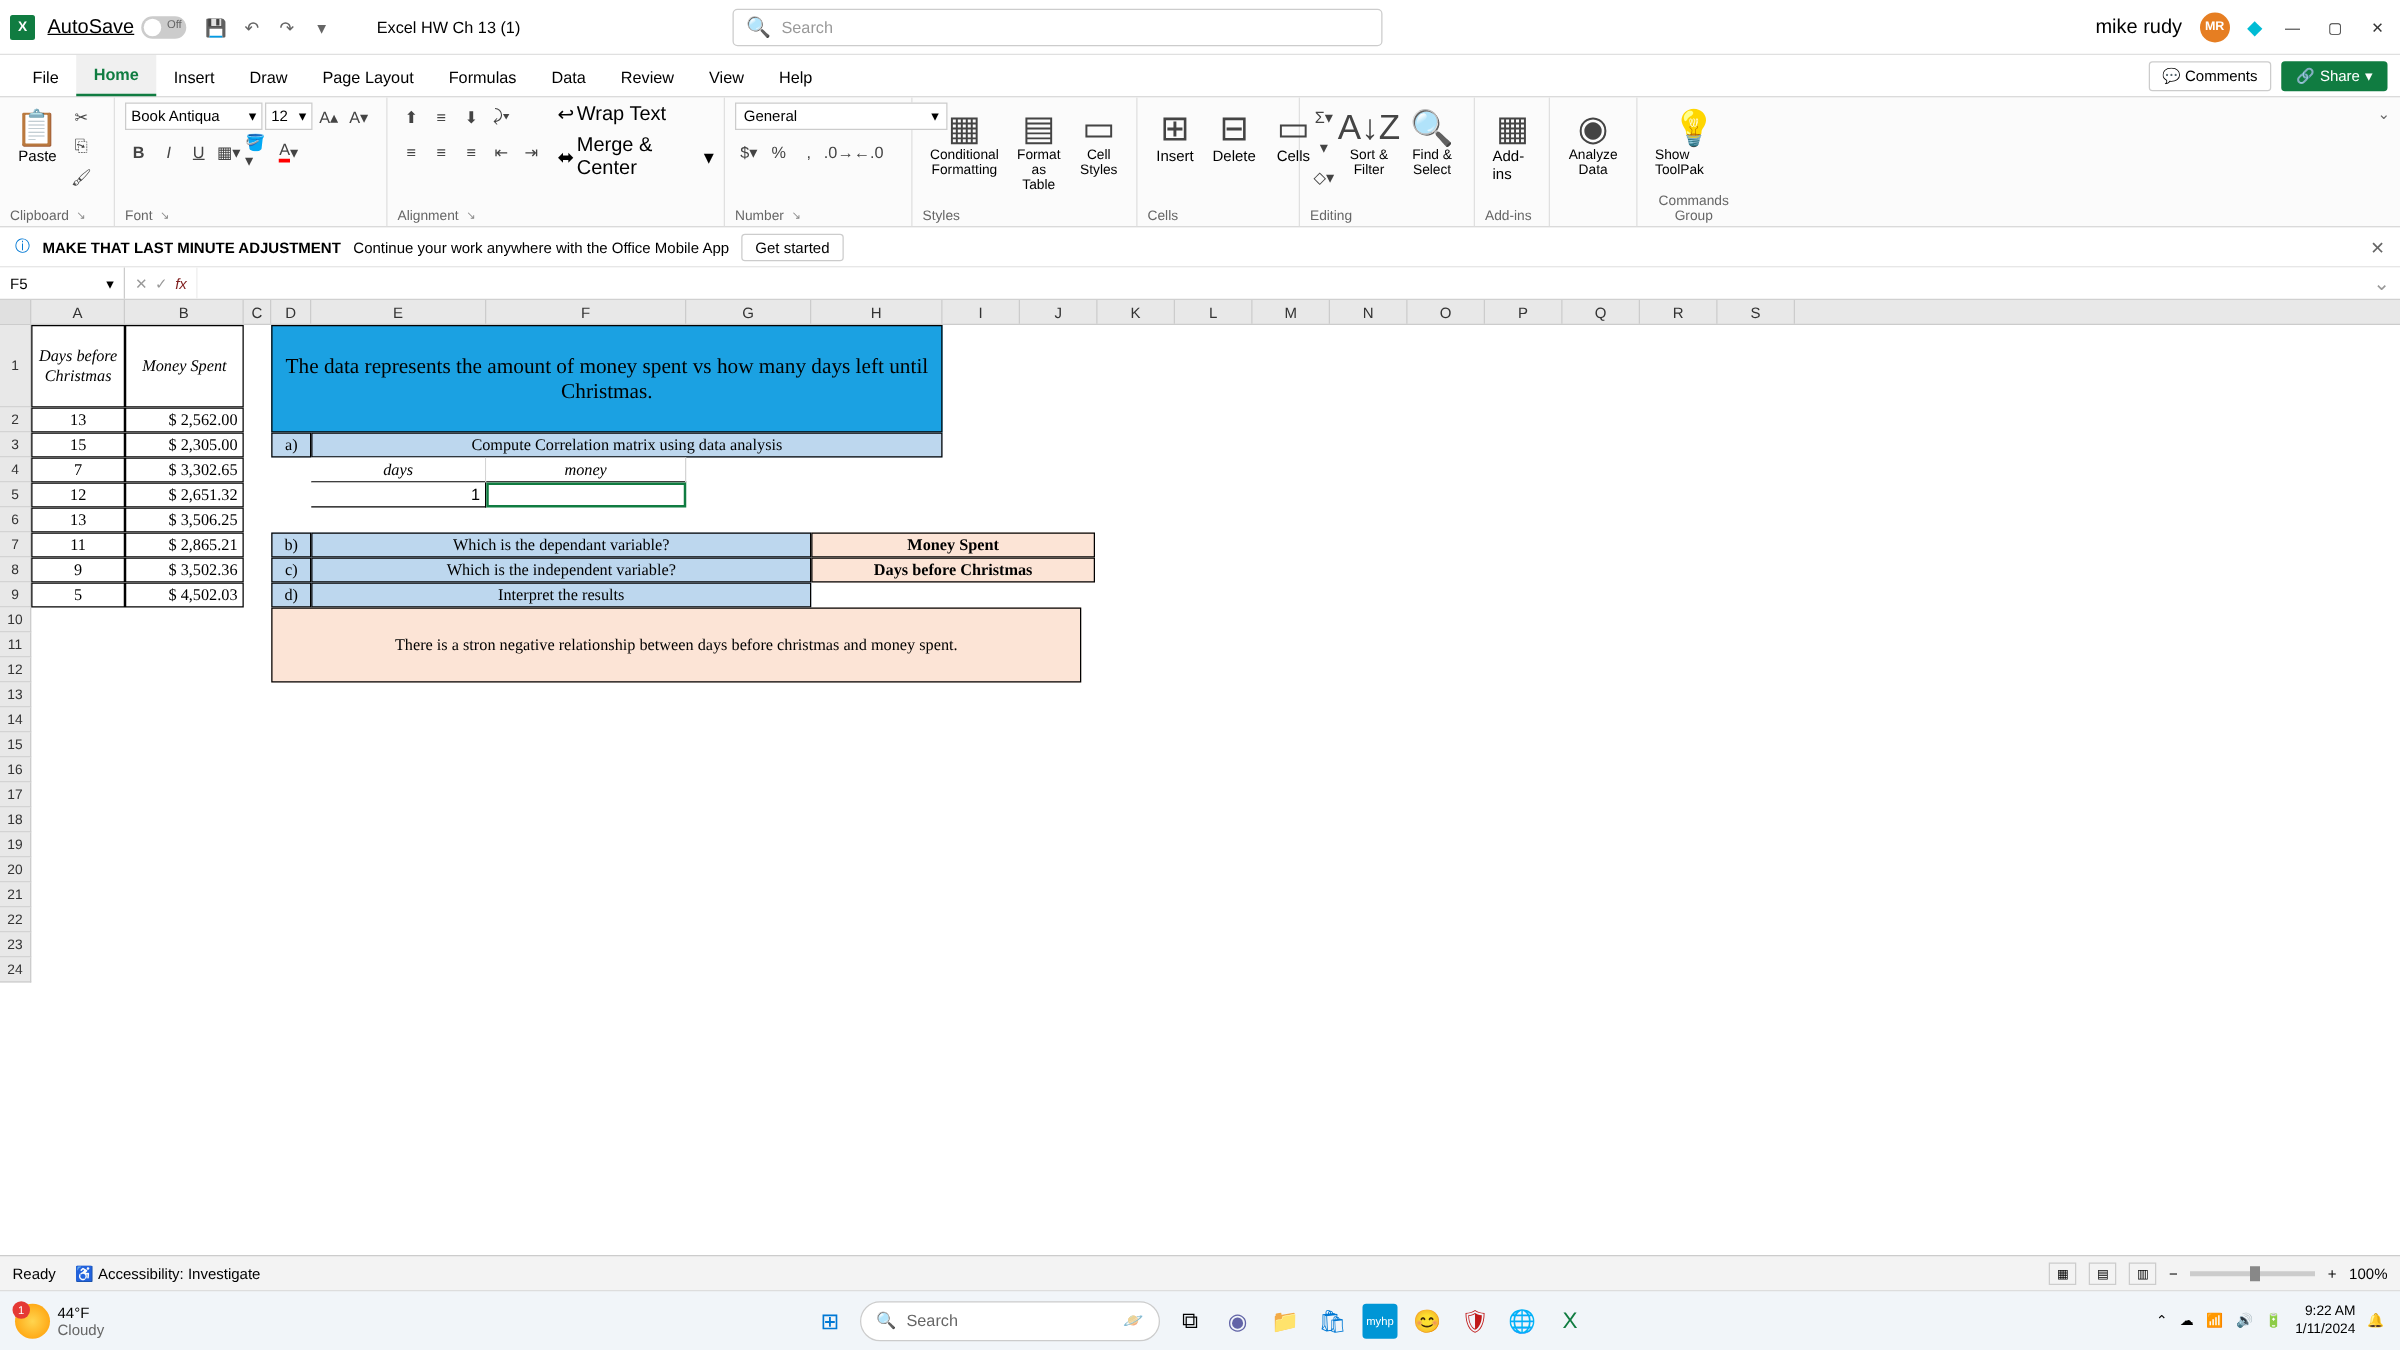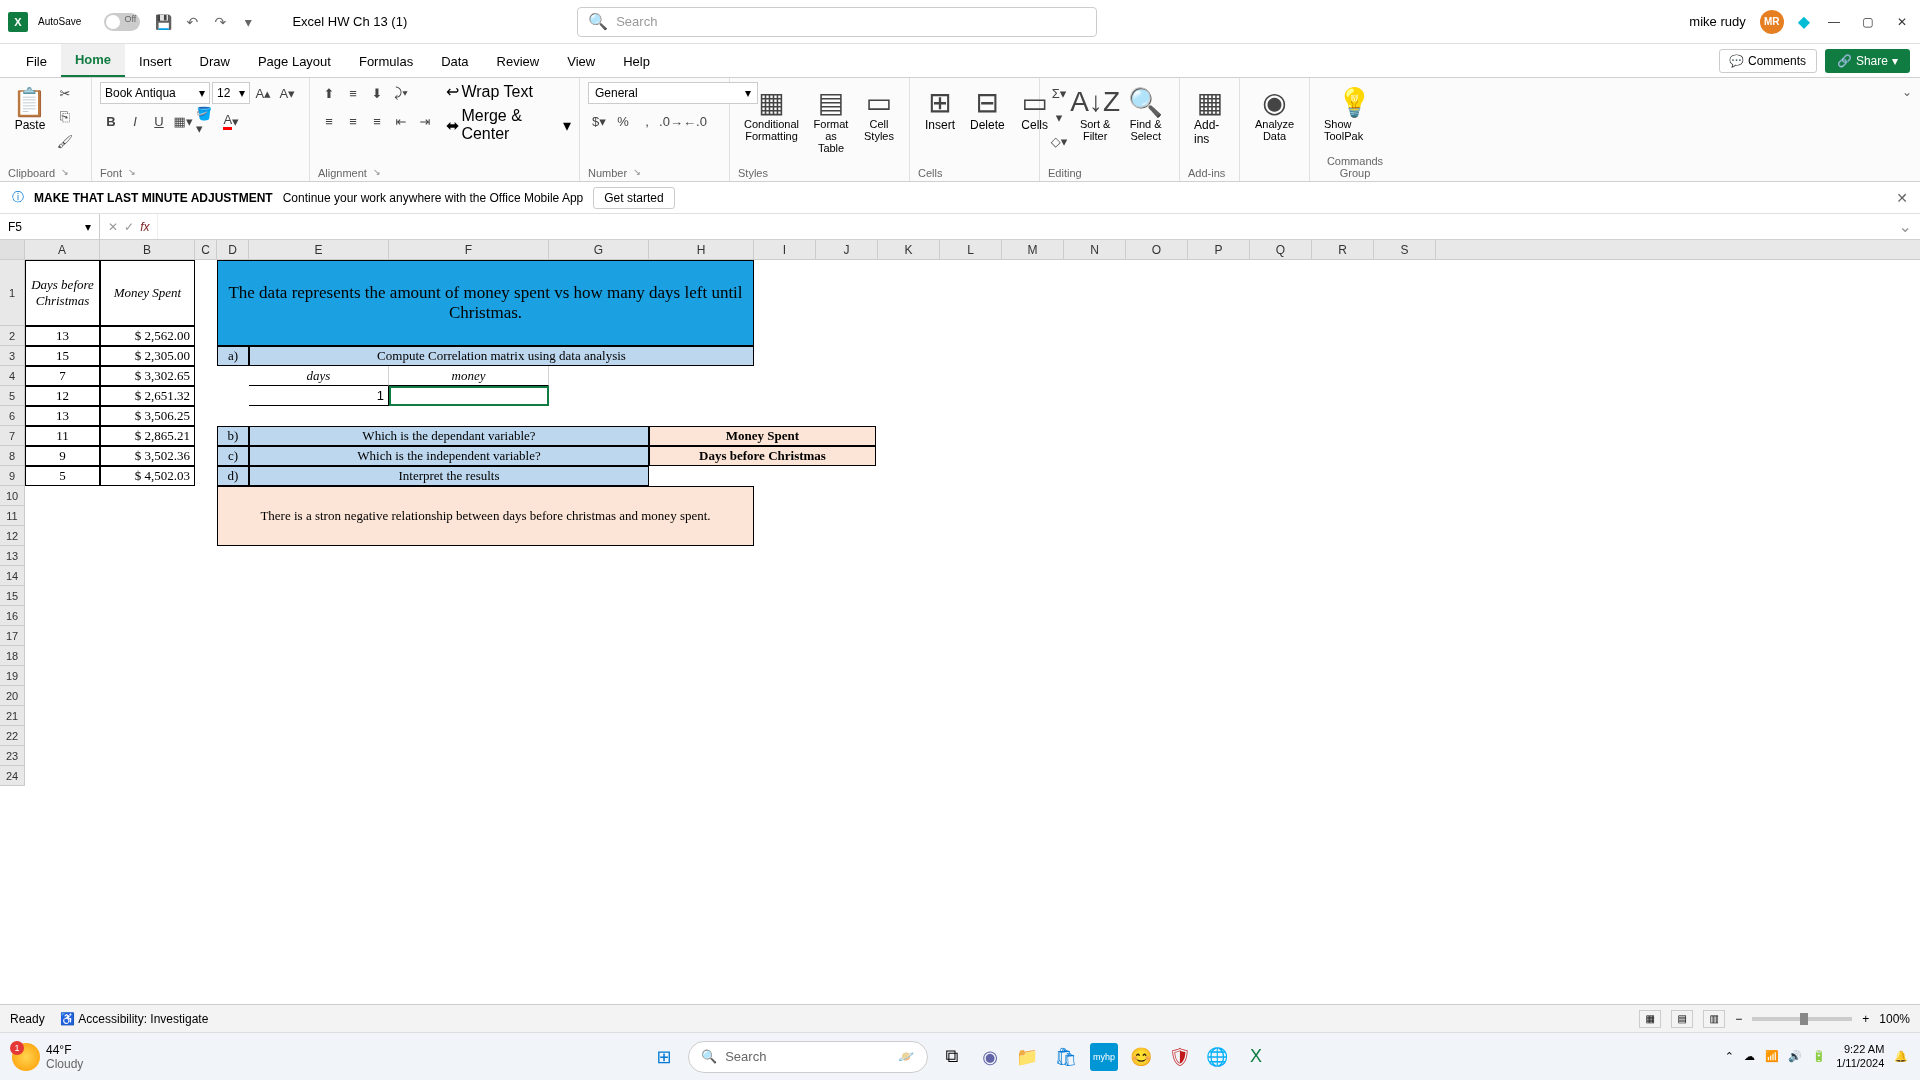--- a/index.html
+++ b/index.html
@@ -1,32 +1,32 @@
 <!DOCTYPE html>
 <html><head>
 <meta charset="utf-8">
 <style>
 * { margin: 0; padding: 0; box-sizing: border-box; font-family: 'Segoe UI', Arial, sans-serif; }
 body { background: #f3f3f3; width: 1920px; height: 1080px; overflow: hidden; position: relative; }
 
 
 .titlebar { height: 44px; background: #fff; display: flex; align-items: center; padding: 0 8px; border-bottom: 1px solid #e0e0e0; }
 .titlebar .excel-icon { width: 20px; height: 20px; background: #107c41; color: #fff; display: flex; align-items: center; justify-content: center; font-size: 11px; font-weight: bold; border-radius: 2px; margin-right: 10px; }
-.titlebar .autosave-label { font-size: 10px; margin-right: 23px; }
+.titlebar .autosave-label { font-size: 16px; margin-right: 6px; text-decoration: underline; }
 .titlebar .toggle { width: 36px; height: 18px; background: #ccc; border-radius: 9px; position: relative; margin-right: 10px; }
 .titlebar .toggle::after { content: 'Off'; position: absolute; right: 4px; top: 1px; font-size: 9px; color: #666; }
 .titlebar .toggle::before { content: ''; position: absolute; width: 14px; height: 14px; background: #fff; border-radius: 50%; top: 2px; left: 2px; }
 .titlebar .qat-icon { width: 20px; height: 20px; display: flex; align-items: center; justify-content: center; margin: 0 4px; color: #666; font-size: 14px; }
 .titlebar .save-icon { color: #6b3fa0; }
 .titlebar .filename { margin-left: 30px; font-size: 13px; }
 .titlebar .search-box { margin-left: 170px; width: 520px; height: 30px; border: 1px solid #ccc; border-radius: 4px; display: flex; align-items: center; padding: 0 10px; background: #fff; }
 .titlebar .search-box .search-ic { margin-right: 8px; color: #666; }
 .titlebar .search-box .search-txt { color: #999; font-size: 13px; }
 .titlebar .right { margin-left: auto; display: flex; align-items: center; gap: 14px; }
-.titlebar .username { font-size: 13px; }
+.titlebar .username { font-size: 16px; }
 .titlebar .avatar { width: 24px; height: 24px; border-radius: 50%; background: #e67e22; color: #fff; display: flex; align-items: center; justify-content: center; font-size: 10px; font-weight: bold; }
 .titlebar .win-btn { width: 20px; height: 20px; display: flex; align-items: center; justify-content: center; color: #333; font-size: 12px; }
 
 
 .tabs { height: 34px; background: #fff; display: flex; align-items: flex-end; padding-left: 12px; gap: 0; border-bottom: 1px solid #d0d0d0; }
 .tabs .tab { padding: 8px 14px; font-size: 13px; cursor: pointer; }
 .tabs .tab.active { font-weight: 600; border-bottom: 2px solid #107c41; color: #107c41; background: #f0f0f0; }
 .tabs .right-tabs { margin-left: auto; display: flex; gap: 8px; padding-right: 10px; align-items: center; margin-bottom: 4px; }
 .tabs .comments-btn { border: 1px solid #ccc; padding: 4px 10px; font-size: 12px; border-radius: 3px; background: #fff; }
 .tabs .share-btn { background: #107c41; color: #fff; padding: 5px 12px; font-size: 12px; border-radius: 3px; display: flex; align-items: center; gap: 4px; }
@@ -437,21 +437,21 @@
       <div class="cell right" style="left: 249px; top: 126px; width: 140px; height: 20px; border-right: 1px solid rgb(0, 0, 0); border-bottom: 1px solid rgb(0, 0, 0);">1</div>
       <div class="cell selected-cell" style="left: 389px; top: 126px; width: 160px; height: 20px;"></div>
       <div class="cell blue-header" style="left: 217px; top: 166px; width: 32px; height: 20px;">b)</div>
       <div class="cell blue-header" style="left: 249px; top: 166px; width: 400px; height: 20px;">Which is the dependant variable?</div>
       <div class="cell peach" style="left: 649px; top: 166px; width: 227px; height: 20px; font-weight: bold;">Money Spent</div>
       <div class="cell blue-header" style="left: 217px; top: 186px; width: 32px; height: 20px;">c)</div>
       <div class="cell blue-header" style="left: 249px; top: 186px; width: 400px; height: 20px;">Which is the independent variable?</div>
       <div class="cell peach" style="left: 649px; top: 186px; width: 227px; height: 20px; font-weight: bold;">Days before Christmas</div>
       <div class="cell blue-header" style="left: 217px; top: 206px; width: 32px; height: 20px;">d)</div>
       <div class="cell blue-header" style="left: 249px; top: 206px; width: 400px; height: 20px;">Interpret the results</div>
-      <div class="cell peach" style="left: 217px; top: 226px; width: 537px; height: 60px; text-align: center;">There is a stron negative relationship between days before christmas and money spent.</div>
+      <div class="cell peach" style="left: 217px; top: 226px; width: 648px; height: 60px; text-align: center;">There is a stron negative relationship between days before christmas and money spent.</div>
     </div>
 </div>
 
 <div class="statusbar" style="bottom:48px">
   <div class="sb-left">
     <span>Ready</span>
     <span><span>♿ </span><span>Accessibility: Investigate</span></span>
   </div>
   <div class="sb-right">
     <div class="view-btn">▦</div>

